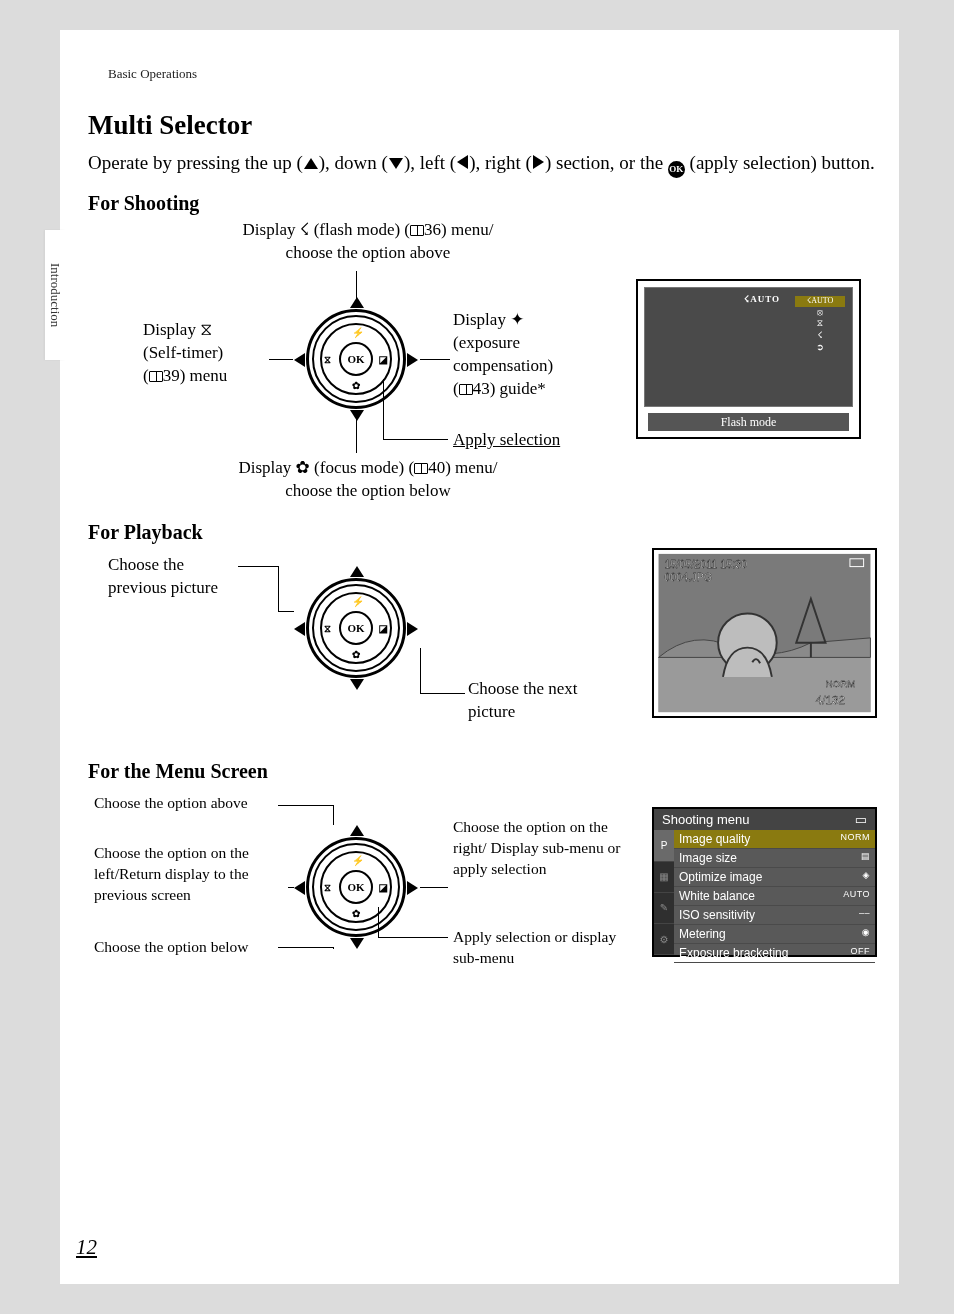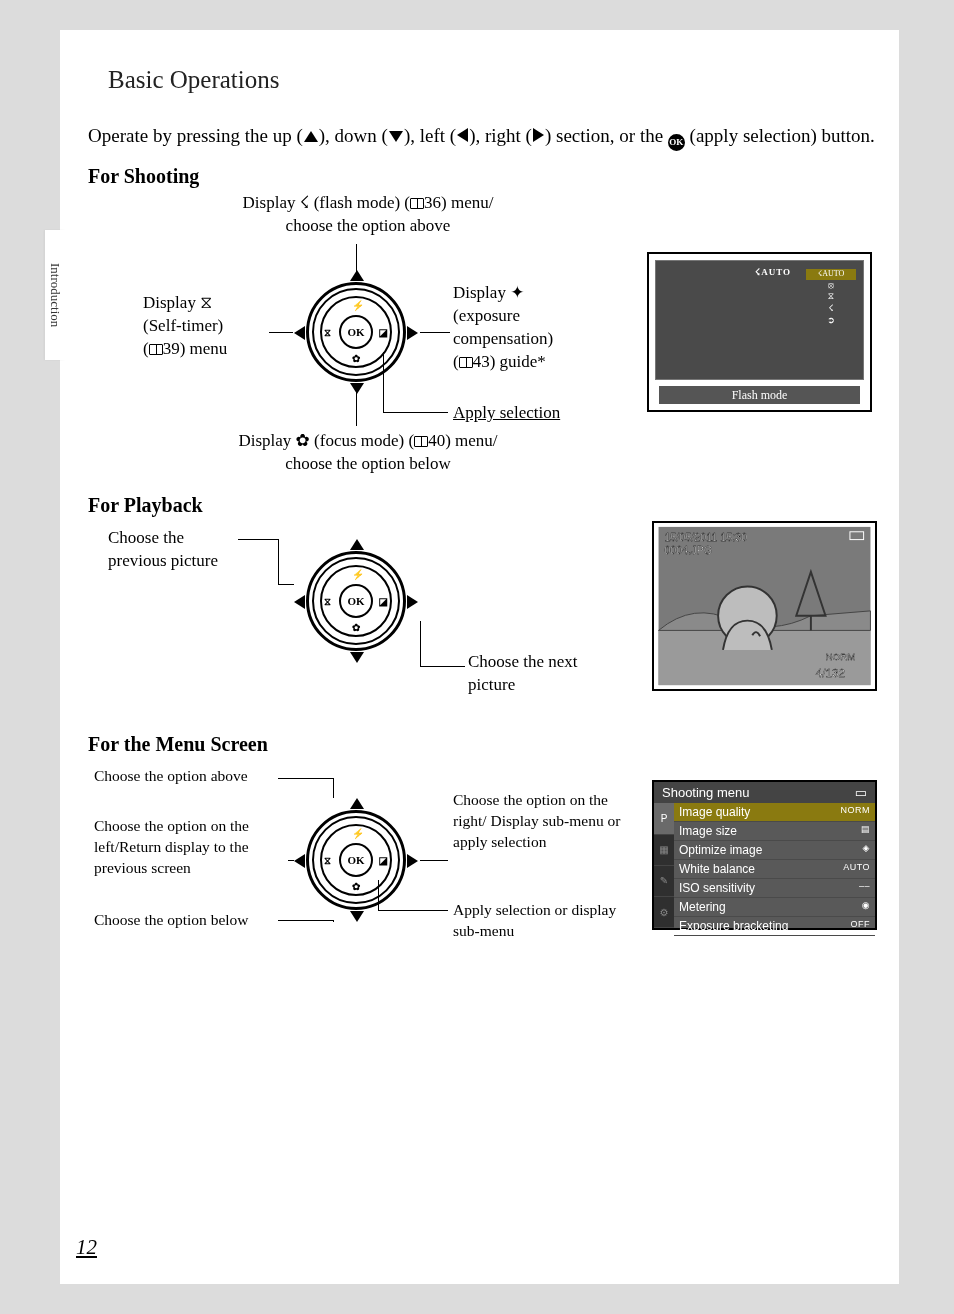--- a/index.html
+++ b/index.html
@@ -14,21 +14,21 @@
   .page {
     position: absolute;
     left: 60px;
     top: 30px;
     right: 55px;
     bottom: 30px;
     background: #fff;
   }
   .header {
     padding: 36px 0 0 48px;
-    font-size: 25px;
+    font-size: 13px;
     color: #222;
   }
   .content {
     padding: 28px 22px 0 28px;
   }
   .side-tab {
     position: absolute;
     left: -15px;
     top: 200px;
     width: 20px;
@@ -141,21 +141,21 @@
   }
   .ast { display: inline-block; width: 14px; }
   .glyph { font-weight: bold; }
   
   .lcd {
     position: absolute;
     border: 2px solid #000;
     background: #fff;
   }
   .lcd-shoot {
-    right: 5px; top: 60px;
+    right: 16px; top: 60px;
     width: 225px; height: 160px;
   }
   .lcd-shoot .inner {
     position: absolute;
     left: 6px; right: 6px; top: 6px; height: 120px;
     border: 1px solid #777;
     background: #4a4a4a;
   }
   .lcd-shoot .icons {
     position: absolute;
@@ -264,20 +264,21 @@
 <div class="page">
   <div class="side-tab">
     <span>Introduction</span>
   </div>
 
   <div class="header">
     <span>Basic Operations</span>
   </div>
 
   <div class="content">
+    <h1>Multi Selector</h1>
 
     <p class="intro">
       <span>Operate by pressing the up (</span><span class="inline-tri itri-up"></span><span>), down (</span><span class="inline-tri itri-down"></span><span>), left (</span><span class="inline-tri itri-left"></span><span>), right (</span><span class="inline-tri itri-right"></span><span>) section, or the </span><span class="ok-badge">OK</span><span> (apply selection) button.</span>
     </p>
 
     <div class="section">
       <h2>For Shooting</h2>
       <div class="diagram-zone">
 
         <div class="callout" style="left:105px; top:0; text-align:center; width:350px;">

